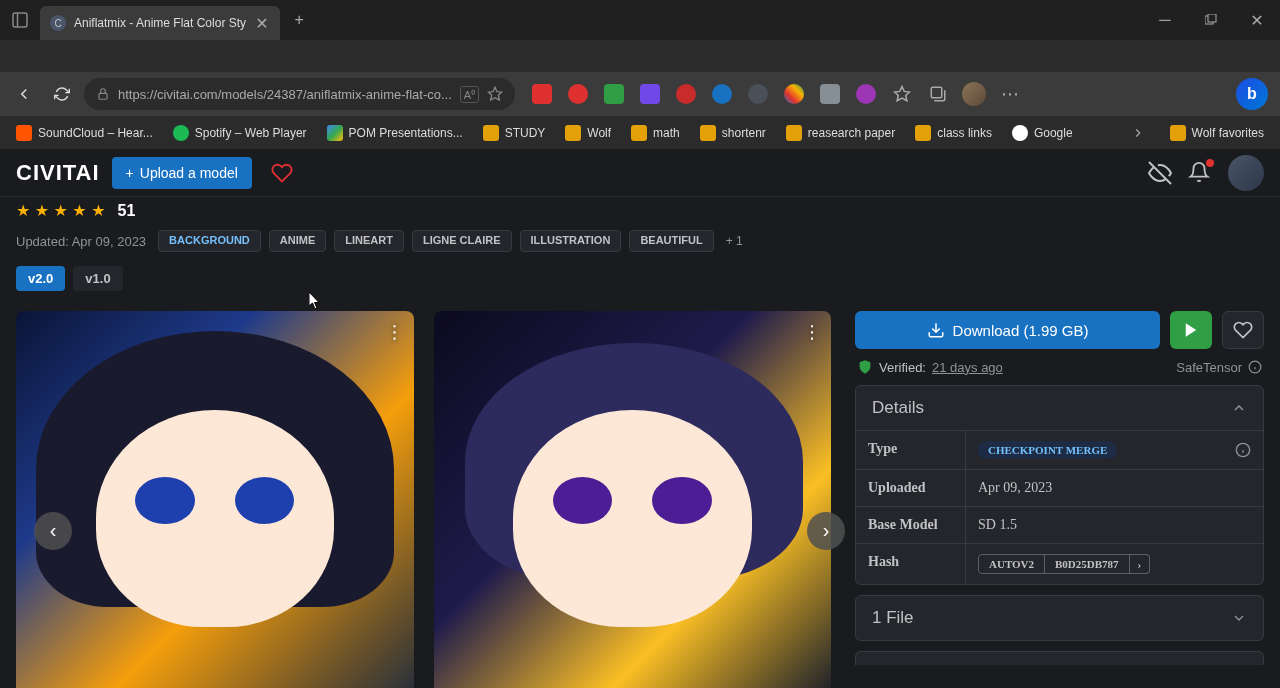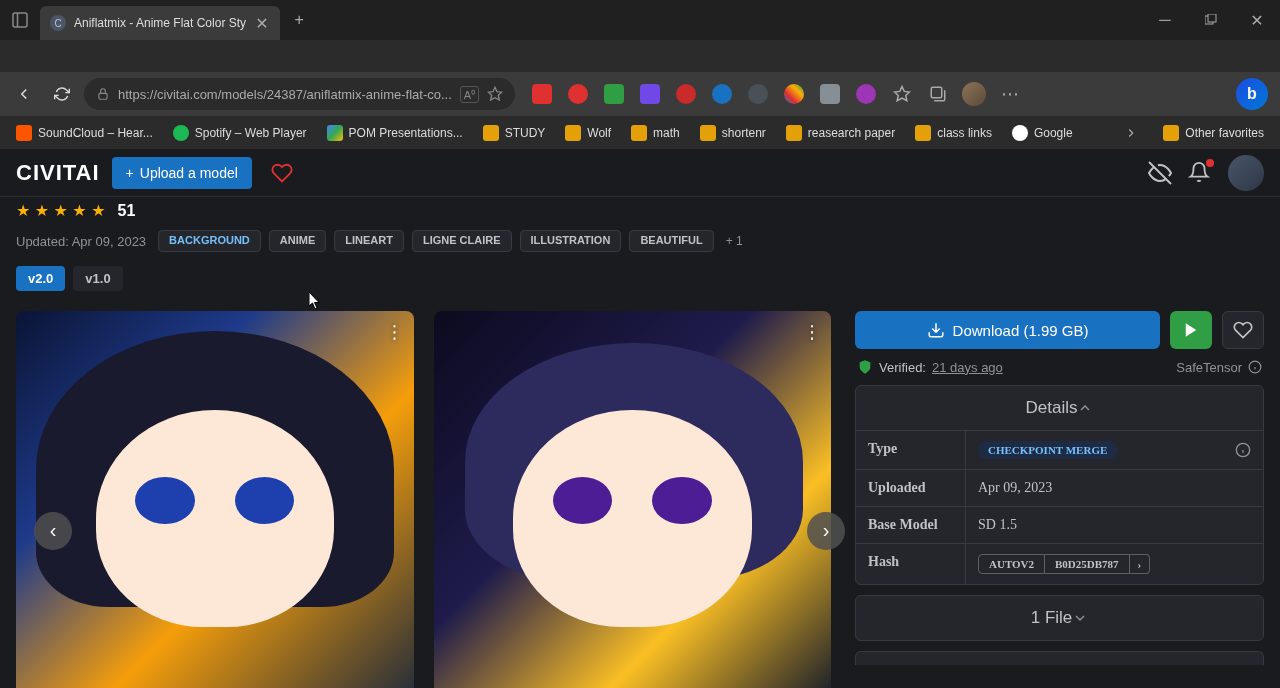--- a/index.html
+++ b/index.html
@@ -78,21 +78,21 @@
     .play-btn { width: 42px; background: #2f9e44; border: none; border-radius: 6px; cursor: pointer; display: flex; align-items: center; justify-content: center; color: #fff; }
     .fav-btn { width: 42px; background: #25262b; border: 1px solid #373a40; border-radius: 6px; cursor: pointer; display: flex; align-items: center; justify-content: center; color: #c1c2c5; }
     
     .verify-row { display: flex; align-items: center; justify-content: space-between; font-size: 13px; padding: 0 2px; }
     .verify-left { display: flex; align-items: center; gap: 6px; }
     .shield { color: #2f9e44; }
     .verify-link { color: #909296; text-decoration: underline; }
     .safetensor { display: flex; align-items: center; gap: 6px; color: #909296; }
     
     .panel { background: #25262b; border: 1px solid #373a40; border-radius: 6px; }
-    .panel-header { padding: 12px 16px; display: flex; align-items: center; justify-content: center; cursor: pointer; }
+    .panel-header { padding: 12px 16px; display: flex; align-items: center; justify-content: space-between; cursor: pointer; }
     .panel-title { font-size: 17px; color: #c1c2c5; }
     .chevron { color: #909296; }
     .detail-row { display: flex; border-top: 1px solid #373a40; font-family: Liberation Serif, serif; }
     .detail-label { width: 110px; padding: 10px 12px; font-size: 14px; font-weight: 600; border-right: 1px solid #373a40; }
     .detail-value { flex: 1; padding: 10px 12px; font-size: 14px; display: flex; align-items: center; gap: 8px; }
     .badge { background: #1e2b45; color: #74c0fc; padding: 3px 10px; border-radius: 8px; font-size: 11px; font-weight: 700; }
     .info-icon { margin-left: auto; color: #909296; cursor: pointer; }
     .hash-chips { display: flex; gap: 0; }
     .hash-chip { border: 1px solid #5c5f66; padding: 3px 10px; font-size: 11px; font-weight: 600; }
     .hash-chip:first-child { border-radius: 4px 0 0 4px; }
@@ -257,21 +257,21 @@
         <span>Google</span>
       </div>
     <div class="bookmarks-overflow">
       <div class="nav-btn">
           <svg width="14" height="14" viewBox="0 0 24 24" fill="none" stroke="#aaa" stroke-width="2">
             <polyline points="9 18 15 12 9 6"></polyline>
           </svg>
         </div>
       <div class="bookmark">
           <div class="bm-icon folder-icon"></div>
-          <span>Other favorites</span>
+          <span>Wolf favorites</span>
         </div>
     </div>
   </div>
 </div>
 
 <div class="site">
   <div class="site-header">
     <div class="logo">CIVITAI</div>
     <button class="upload-btn">
       <span>+</span>

